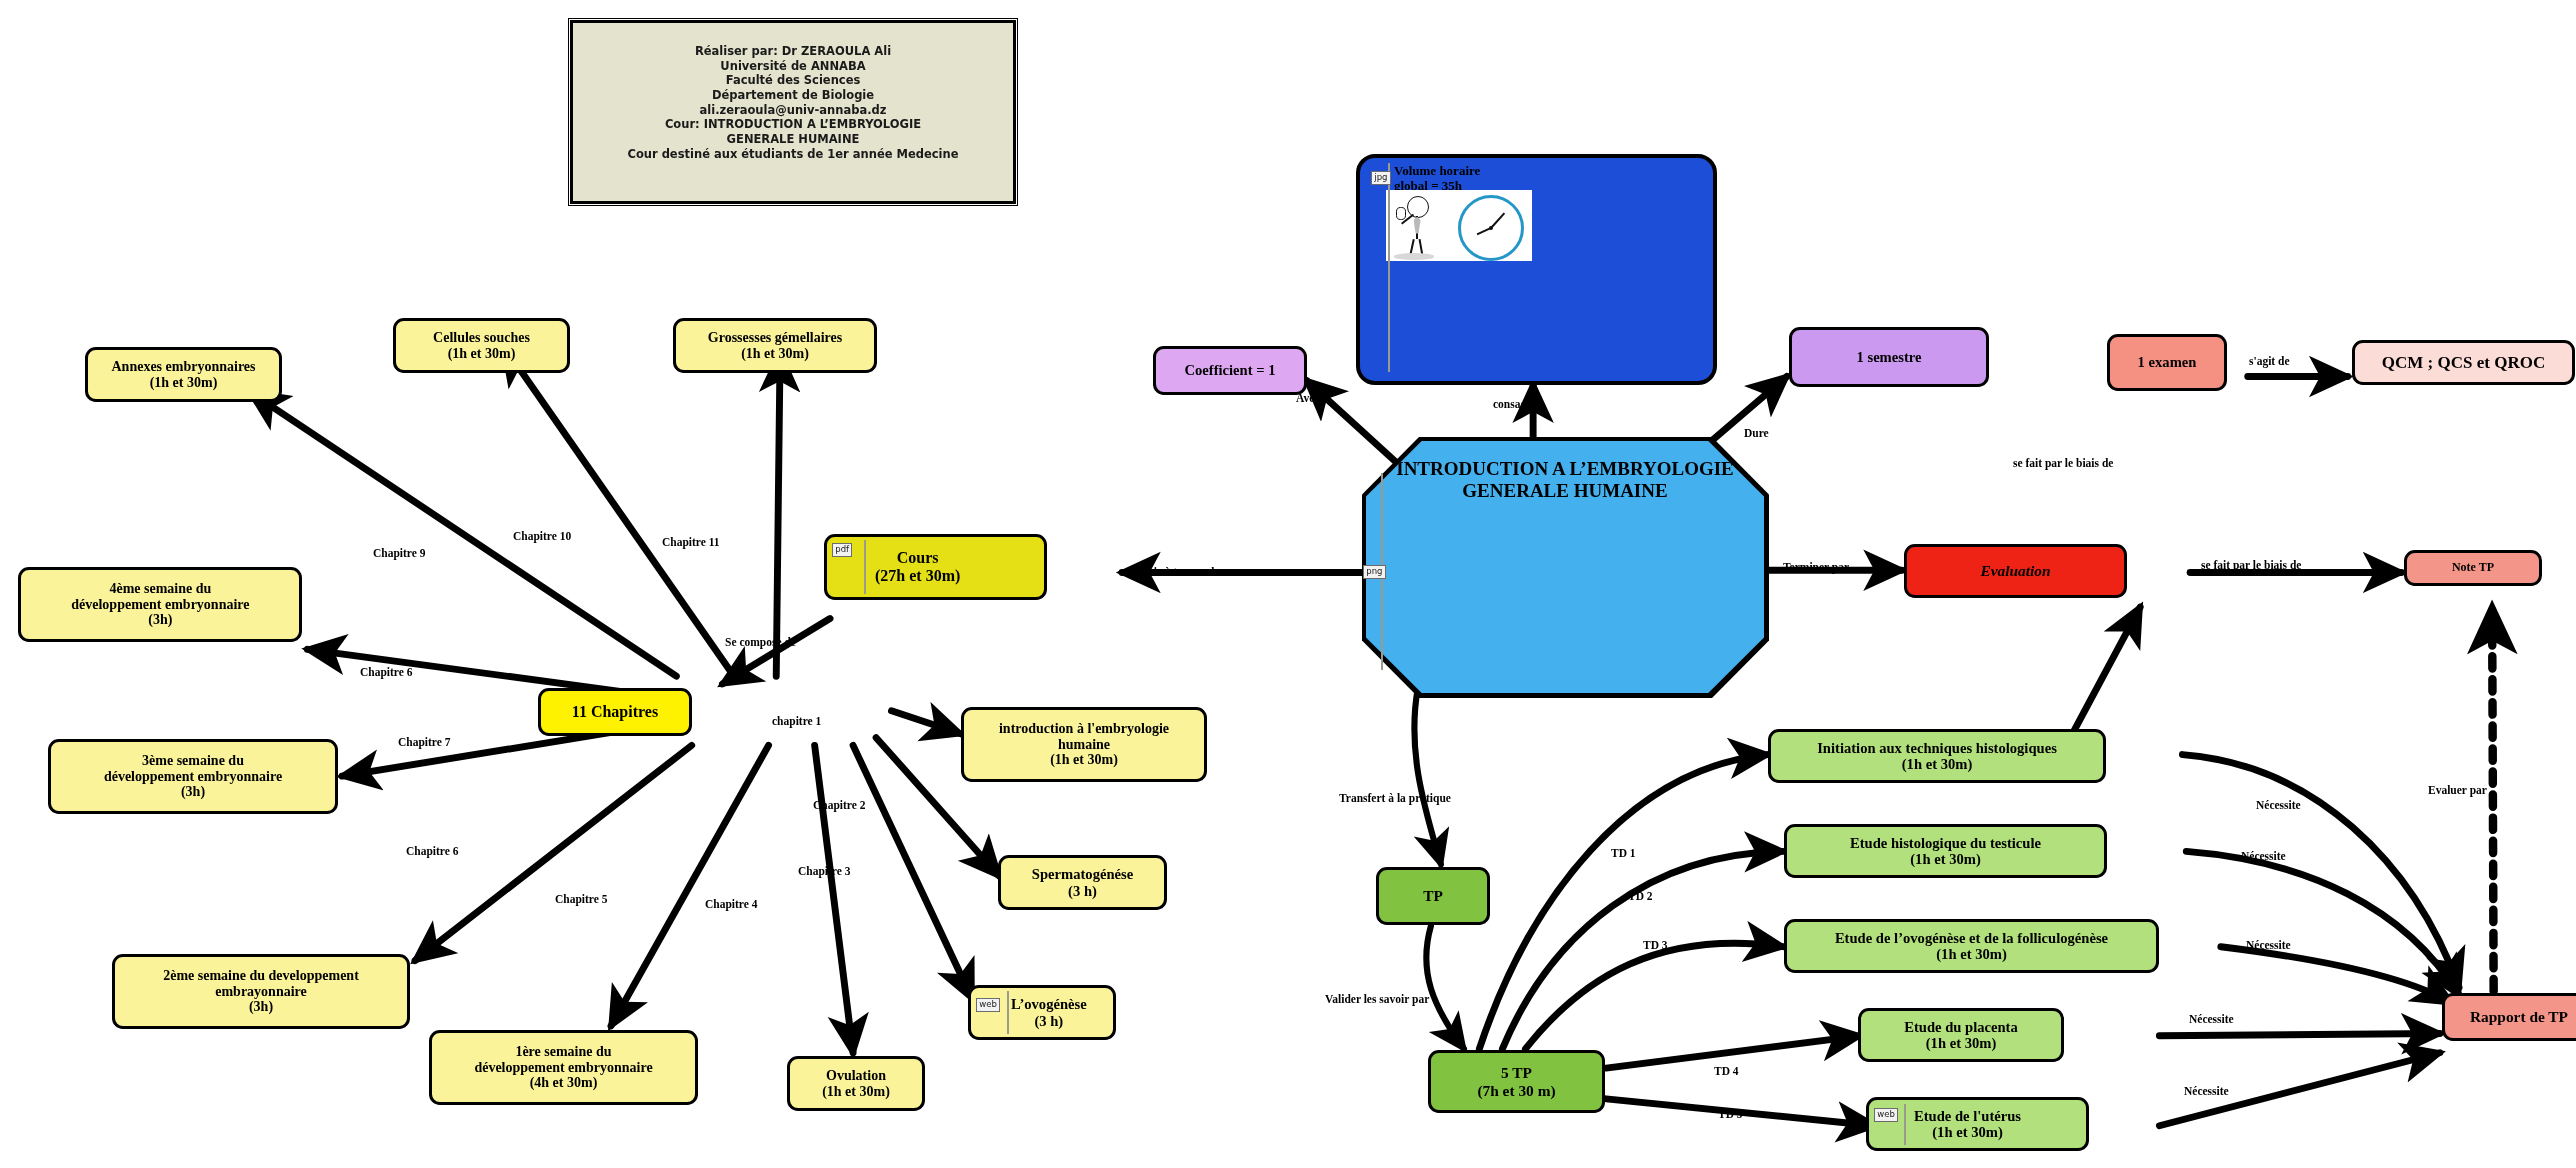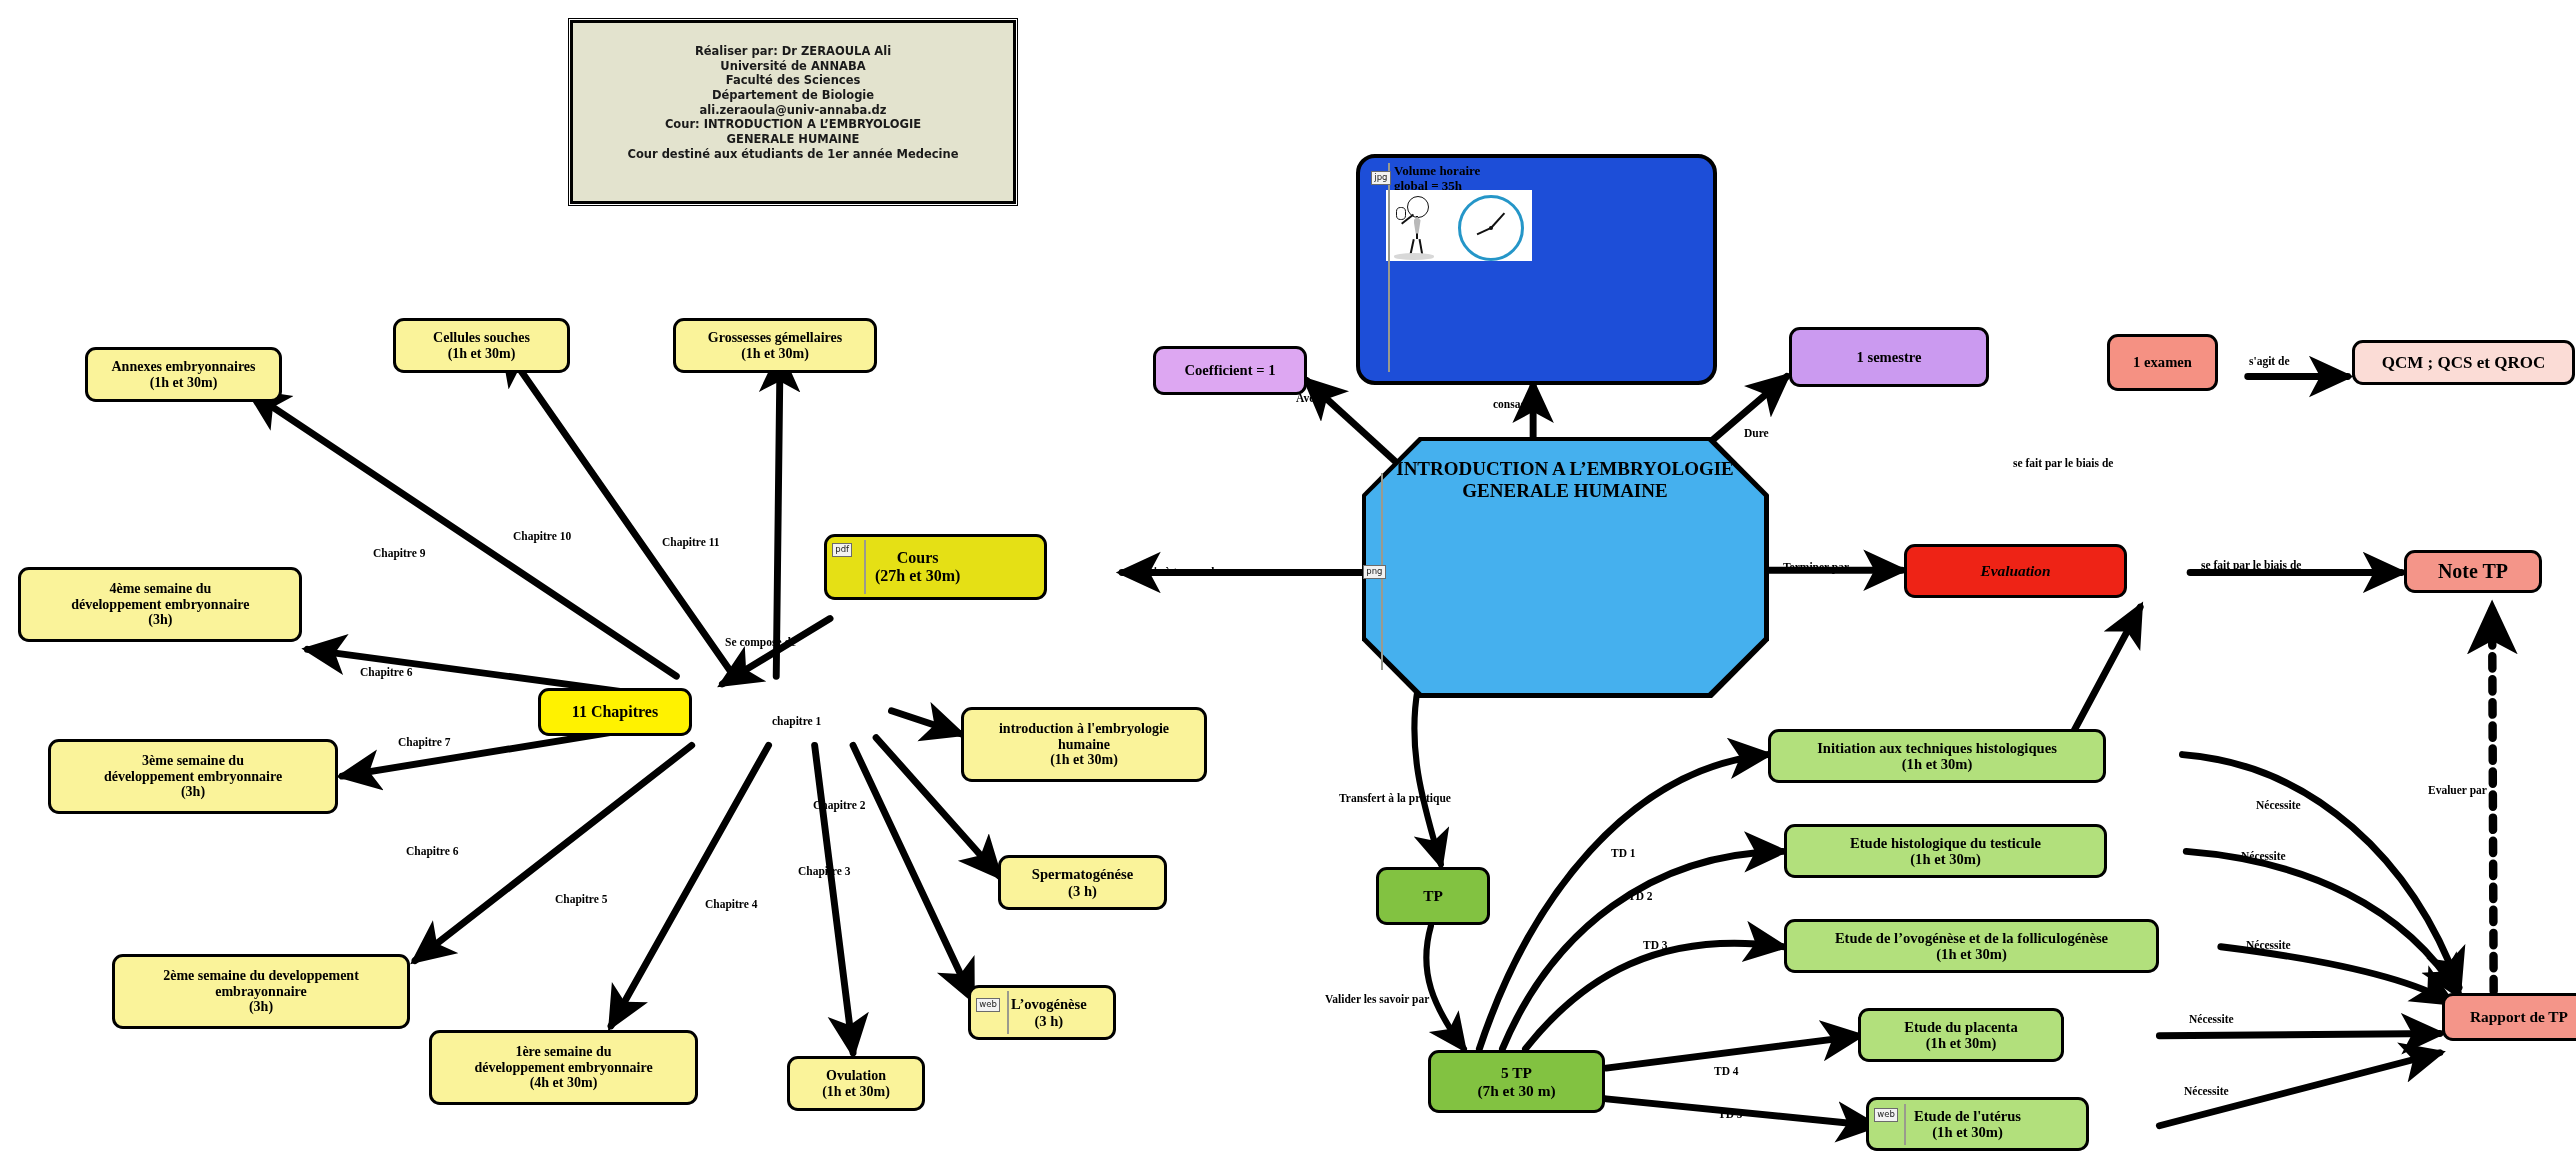--- a/index.html
+++ b/index.html
@@ -246,33 +246,33 @@
   <div class="ftag" style="left:1371px;top:171px;">jpg</div>
 
   <div class="node c-purple" style="left:1153px;top:346px;width:154px;height:49px;font-size:14.6px;">
     <span class="txt">Coefficient = 1</span>
   </div>
 
   <div class="node c-purple2" style="left:1789px;top:327px;width:200px;height:60px;font-size:14.6px;">
     <span class="txt">1 semestre</span>
   </div>
 
-  <div class="node c-salmon" style="left:2107px;top:334px;width:111px;height:57px;font-size:14.6px;">
+  <div class="node c-salmon" style="left:2107px;top:334px;width:120px;height:57px;font-size:14.6px;">
     <span class="txt">1 examen</span>
   </div>
 
   <div class="node c-pink" style="left:2352px;top:340px;width:223px;height:45px;font-size:17px;">
     <span class="txt">QCM ; QCS et QROC</span>
   </div>
 
   <div class="node c-red" style="left:1904px;top:544px;width:223px;height:54px;font-size:15.4px;">
     <span class="txt">Evaluation</span>
   </div>
 
-  <div class="node c-salmon2" style="left:2404px;top:550px;width:138px;height:43px;font-size:20px;">
+  <div class="node c-salmon2" style="left:2404px;top:550px;width:138px;height:36px;font-size:12px;">
     <span class="txt">Note TP</span>
   </div>
 
   <div class="node c-salmon2" style="left:2442px;top:993px;width:154px;height:48px;font-size:15.4px;">
     <span class="txt">Rapport de TP</span>
   </div>
 
   <div class="node c-gold" style="left:824px;top:534px;width:223px;height:66px;font-size:16px;justify-content:flex-start;padding-left:48px;">
     <span class="txt" style="width:auto;">Cours
 (27h et 30m)</span>

